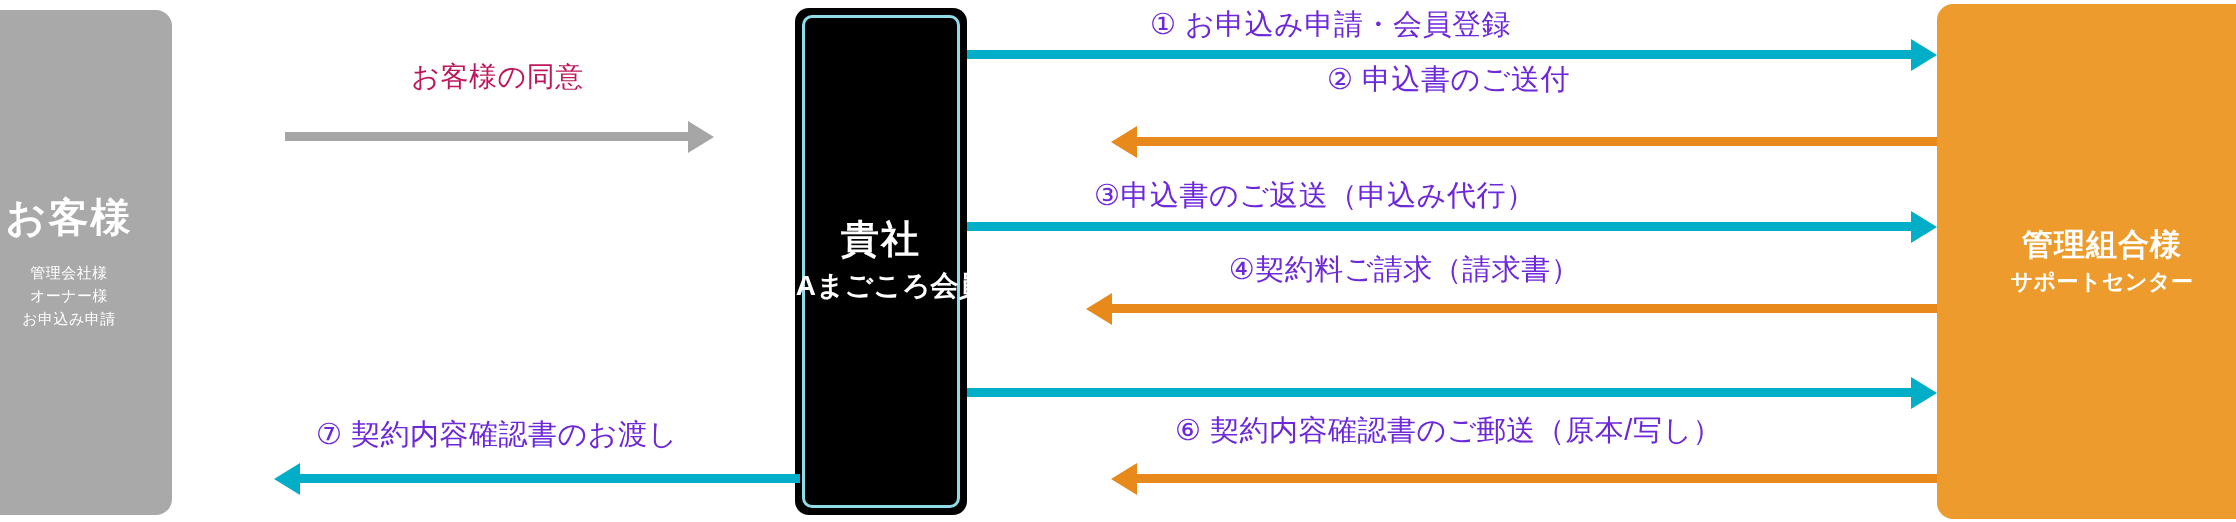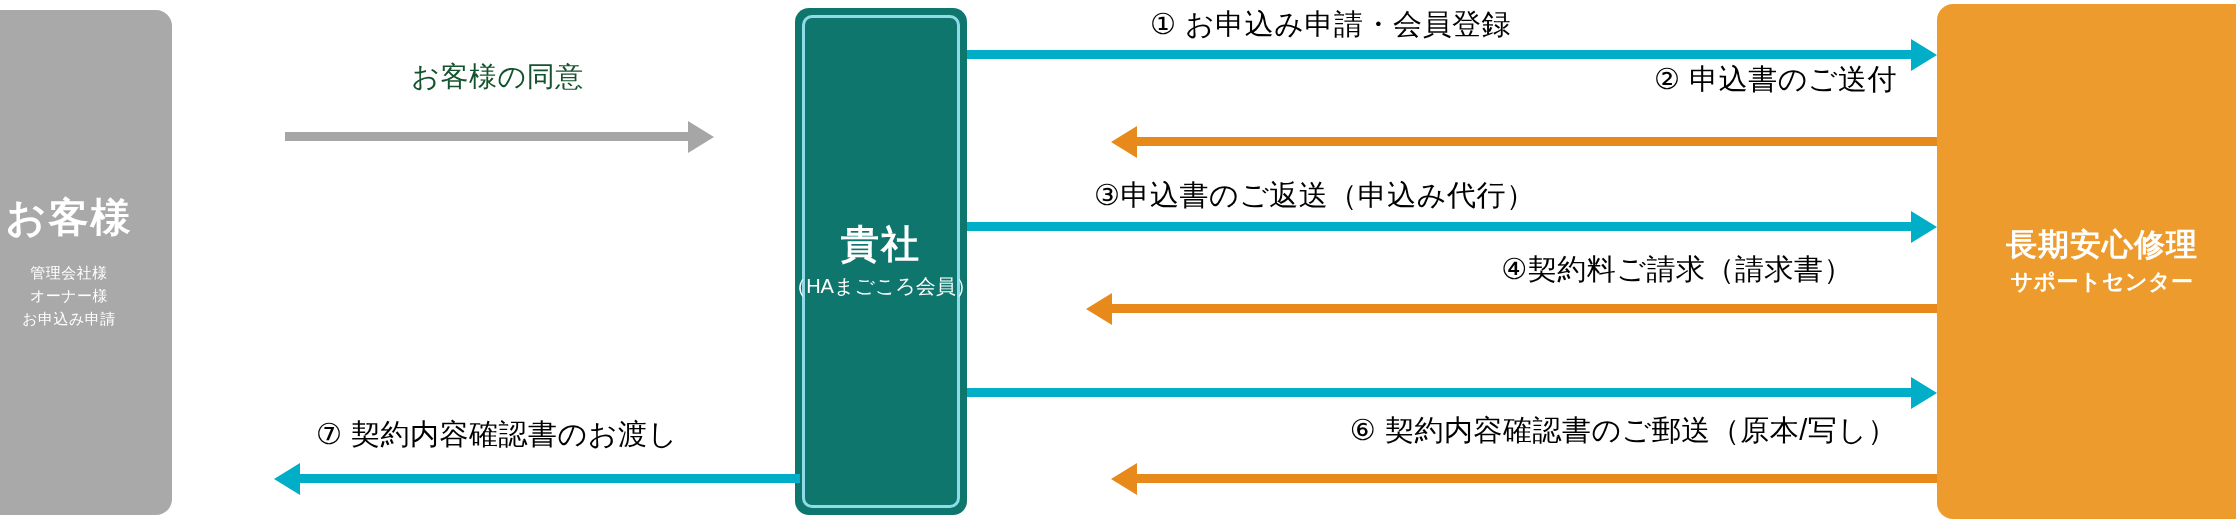--- a/index.html
+++ b/index.html
@@ -38,40 +38,40 @@
     margin-bottom:22px;
   }
   #actor-customer .actor-sub{
     font-size:15px; font-weight:normal; line-height:1.55;
     letter-spacing:0.5px;
   }
 
   #actor-company{
     left:795px; top:8px;
     width:172px; height:507px;
-    background:#0f766e;
+    background:#000000;
     border-radius:14px;
     padding:7px;
   }
   #actor-company .inner{
     width:100%; height:100%;
     box-sizing:border-box;
     border:3px solid #8fdce8;
     border-radius:10px;
     display:flex;
     flex-direction:column;
     align-items:center;
     justify-content:center;
   }
   #actor-company .actor-title{
     font-size:38px; font-weight:bold; letter-spacing:2px;
     line-height:1.15;
   }
   #actor-company .actor-sub{
-    font-size:20px; font-weight:normal; letter-spacing:0px;
+    font-size:28px; font-weight:bold; letter-spacing:0px;
     margin-top:6px;
     white-space:nowrap;
   }
 
   #actor-center{
     left:1937px; top:4px;
     width:330px; height:515px;
     background:#EE9B2D;
     border-radius:16px;
     justify-content:center;
@@ -114,28 +114,28 @@
   .flow .shaft{background:currentColor;}
 
   .teal{color:#00AEC7;}
   .orange{color:#E8891B;}
   .grey{color:#A6A6A6;}
 
   
   .flabel{
     position:absolute;
     font-size:29px;
-    color:#000000;
+    color:#6d28d9;
     white-space:nowrap;
     letter-spacing:0.5px;
   }
-  .flabel.right{text-align:right;}
+  .flabel.right{text-align:center;}
   .flabel.grey-label{
     font-size:28px;
-    color:#14532d;
+    color:#be185d;
   }
 </style>
 </head>
 <body>
 
 <div id="stage">
 
   <div class="actor" id="actor-customer">
     <div class="actor-title">お客様</div>
     <div class="actor-sub">
@@ -152,21 +152,21 @@
   </div>
 
   <div class="actor" id="actor-company">
     <div class="inner">
       <div class="actor-title">貴社</div>
       <div class="actor-sub">（HAまごころ会員）</div>
     </div>
   </div>
 
   <div class="actor" id="actor-center">
-    <div class="actor-title">長期安心修理</div>
+    <div class="actor-title">管理組合様</div>
     <div class="actor-sub">サポートセンター</div>
   </div>
 
   <div class="flabel" style="left:1150px; top:5px;">① お申込み申請・会員登録</div>
   <div class="flow to-right teal" style="left: 967px; top: 50px; width: 944px; color: rgb(0, 174, 199);">
     <div class="shaft"></div>
     <div class="head"></div>
   </div>
 
   <div class="flabel right" style="left:1000px; top:60px; width:897px;">② 申込書のご送付</div>

